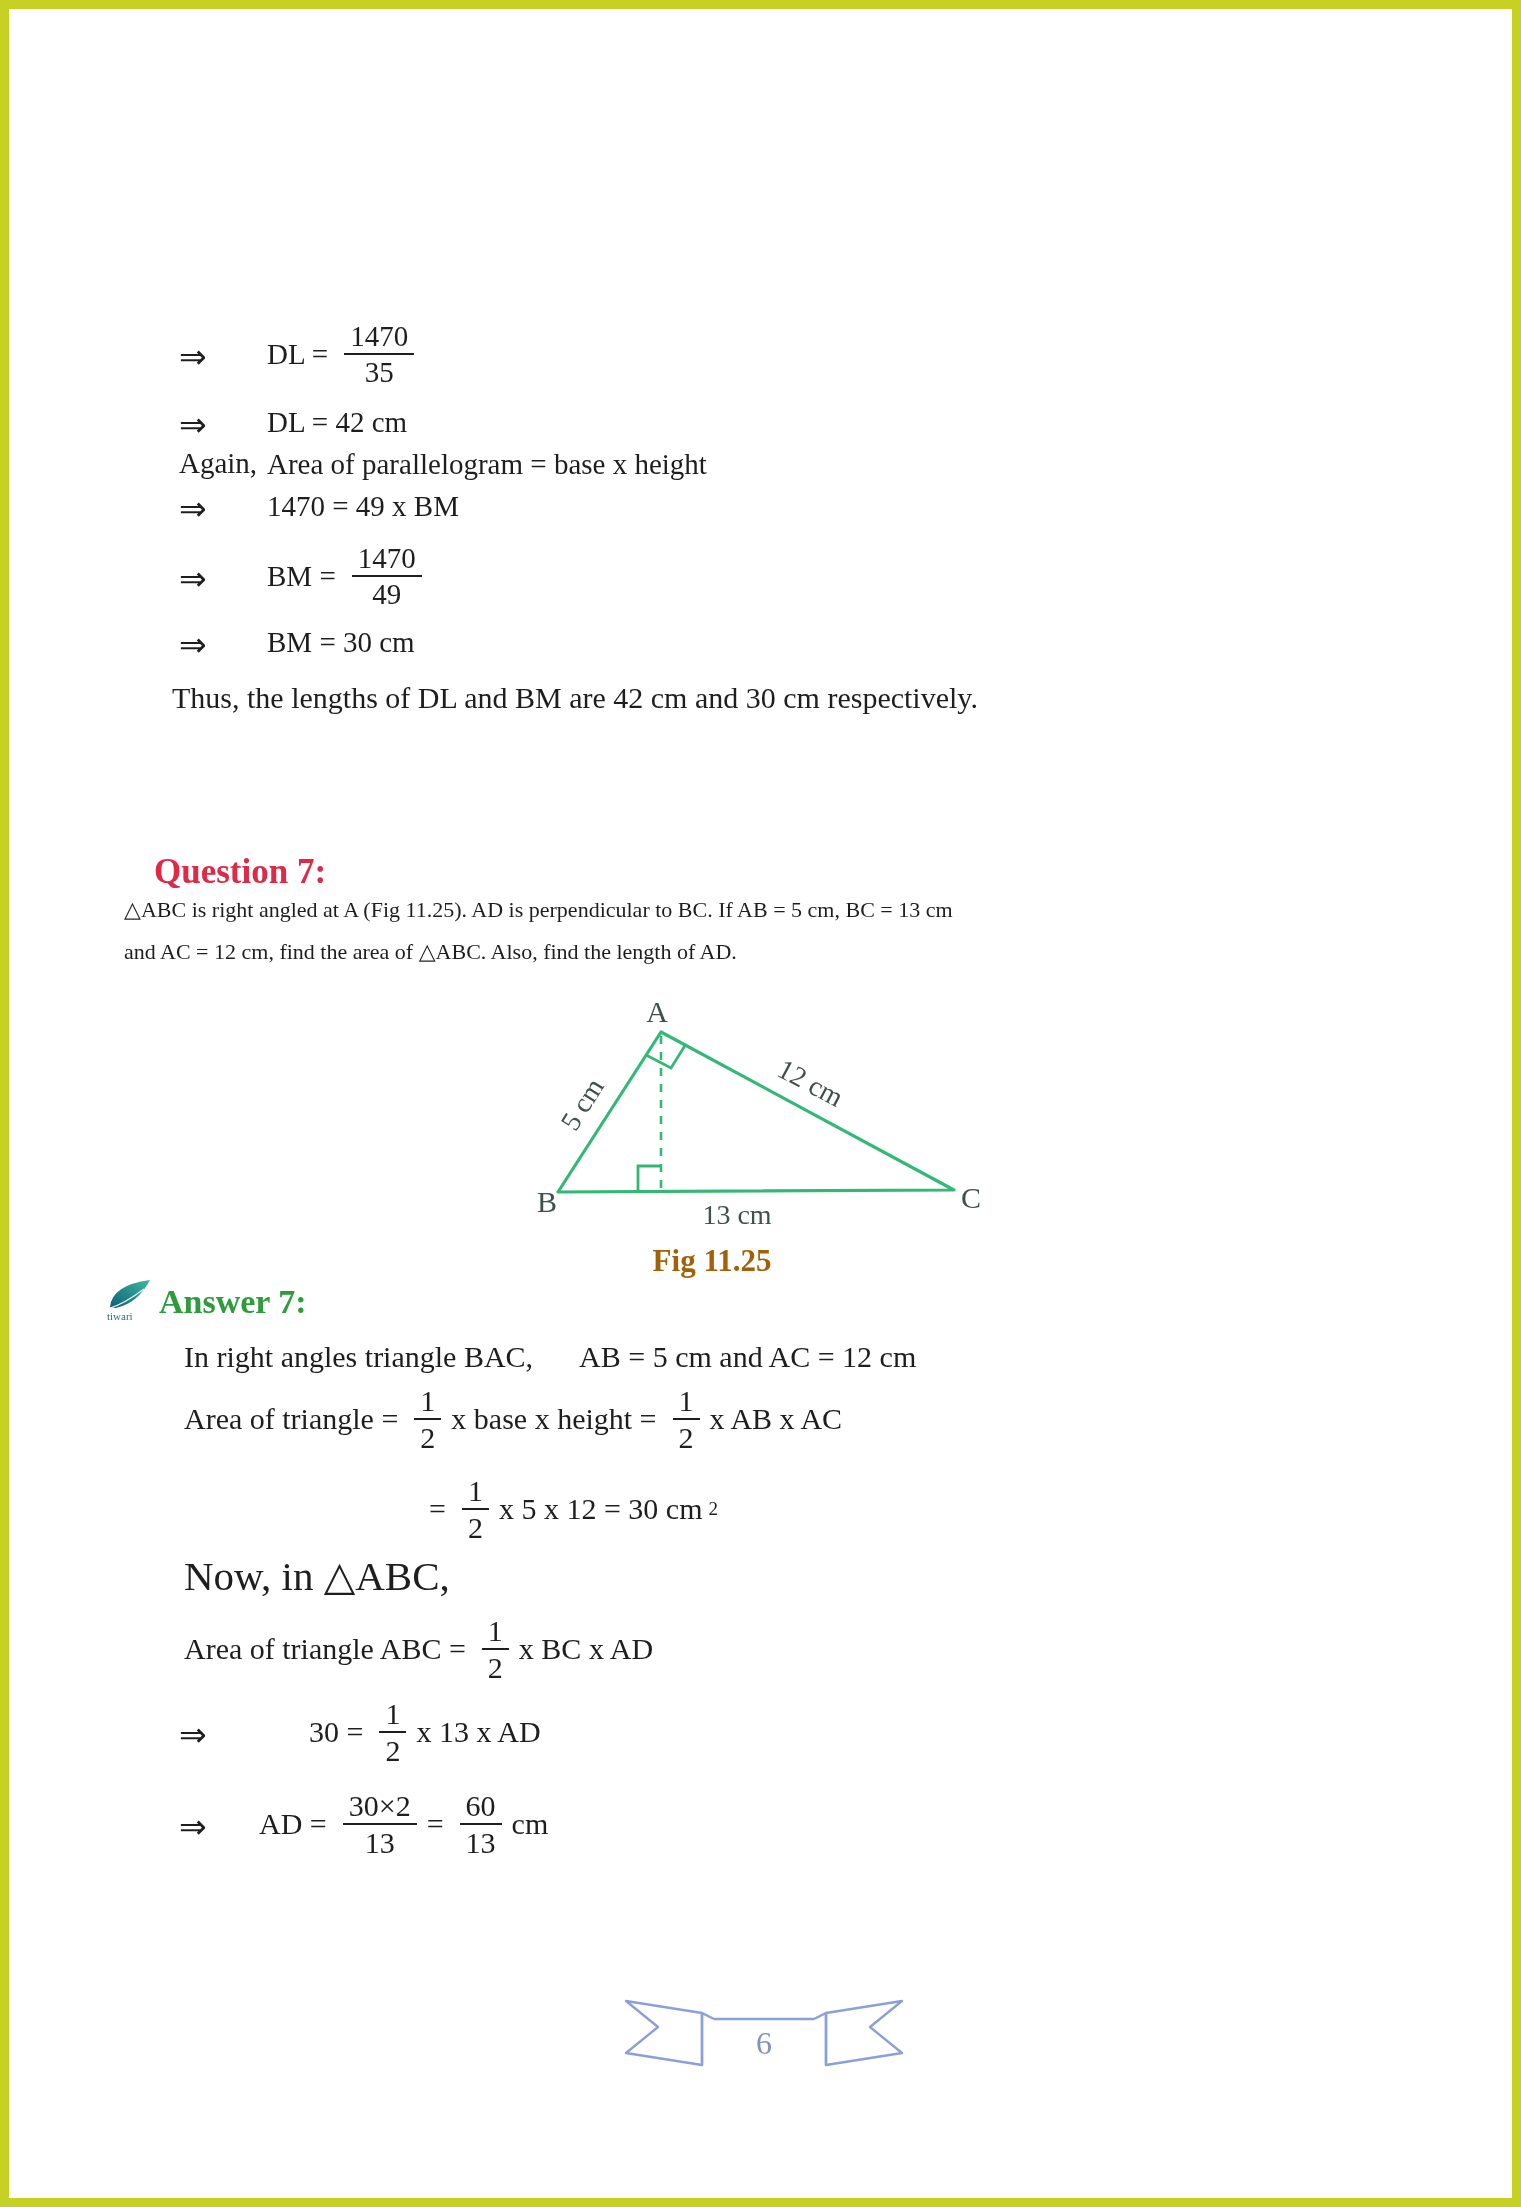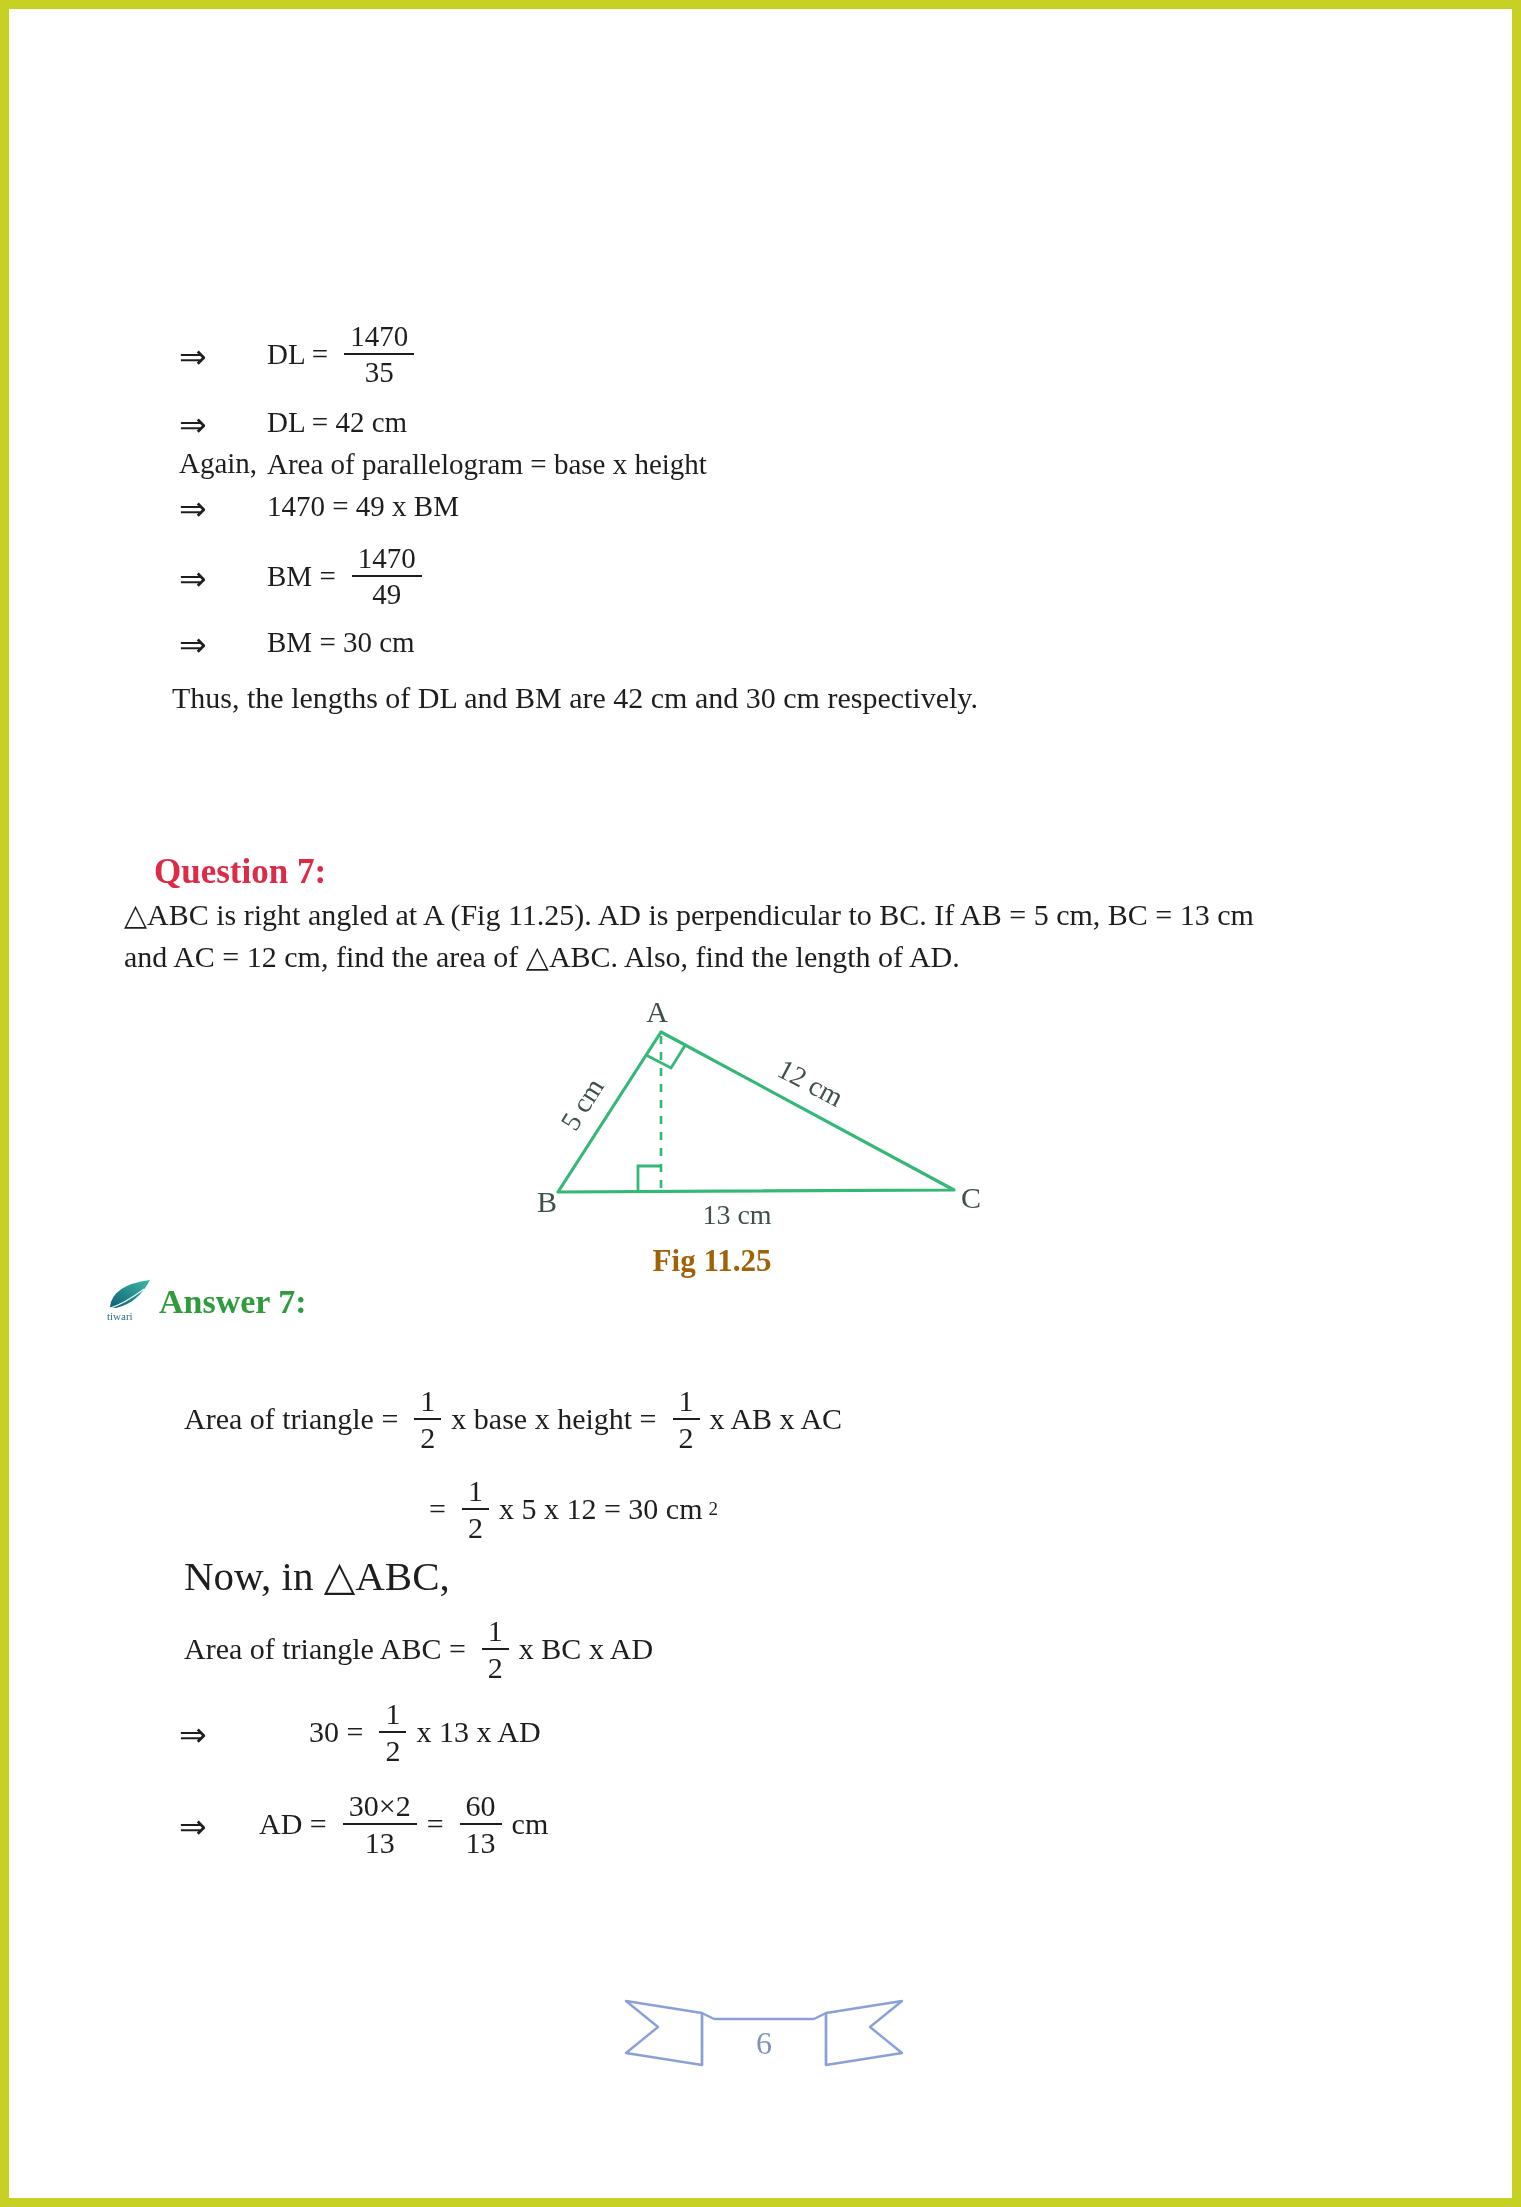--- a/index.html
+++ b/index.html
@@ -41,21 +41,21 @@
   .frac .den { padding: 0 6px; border-top: 2px solid #1e1e1e; }
   .t { margin-right: 6px; }
   .heading-q {
     position: absolute; left: 115px; top: 843px;
     font-size: 35px; font-weight: bold; color: #dc2a47; margin-left: 30px;
   }
   .heading-a {
     position: absolute; left: 150px; top: 1274px;
     font-size: 34px; font-weight: bold; color: #2e9b3d;
   }
-  .qtext { position: absolute; left: 115px; font-size: 30px; white-space: nowrap; }
+  .qtext { position: absolute; left: 115px; font-size: 22px; white-space: nowrap; }
   .conclusion { position: absolute; left: 163px; font-size: 30px; }
   .fig-caption {
     position: absolute; left: 553px; top: 1234px; width: 300px;
     text-align: center; font-size: 31px; font-weight: bold; color: #a16207;
   }
   sup.sq { font-size: 19px; vertical-align: super; line-height: 0; }
   .gap-wide { margin-left: 40px; }
   svg text { font-family: "Liberation Serif", serif; }
 </style>
 </head>
@@ -133,20 +133,24 @@
         <stop offset="0" stop-color="#0e5f77"></stop>
         <stop offset="1" stop-color="#3fb8a4"></stop>
       </linearGradient>
     </defs>
     <path d="M6,30 Q8,8 46,3 Q34,26 12,31 Z" fill="url(#leafg)"></path>
     <path d="M6,31 Q20,27 40,12" fill="none" stroke="#e8f6f4" stroke-width="1.2"></path>
     <text x="3" y="43" font-size="11" fill="#2a6f7c">tiwari</text>
   </svg>
   <div class="heading-a">Answer 7:</div>
 
+  <div class="mrow" style="left:175px; top:1328px; height:40px; font-size:30px;">
+    <span class="t">In right angles triangle BAC,</span>
+    <span class="t gap-wide">AB = 5 cm and AC = 12 cm</span>
+  </div>
 
   <div class="mrow" style="left:175px; top:1358px; height:104px; font-size:30px;">
     <span class="t">Area of triangle =</span>
     <span class="frac">
       <span class="num">1</span>
       <span class="den">2</span>
     </span>
     <span class="t">x base x height =</span>
     <span class="frac">
       <span class="num">1</span>

